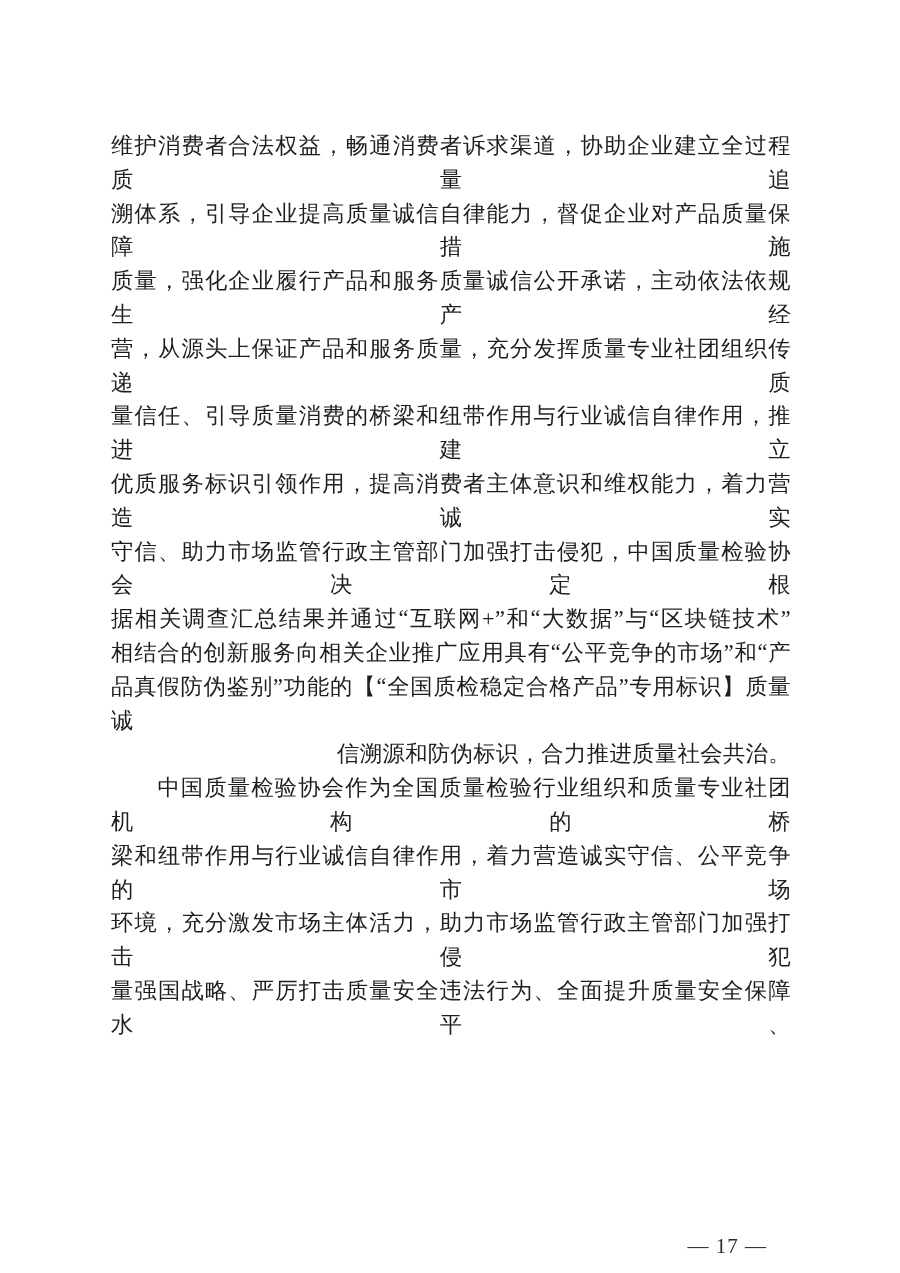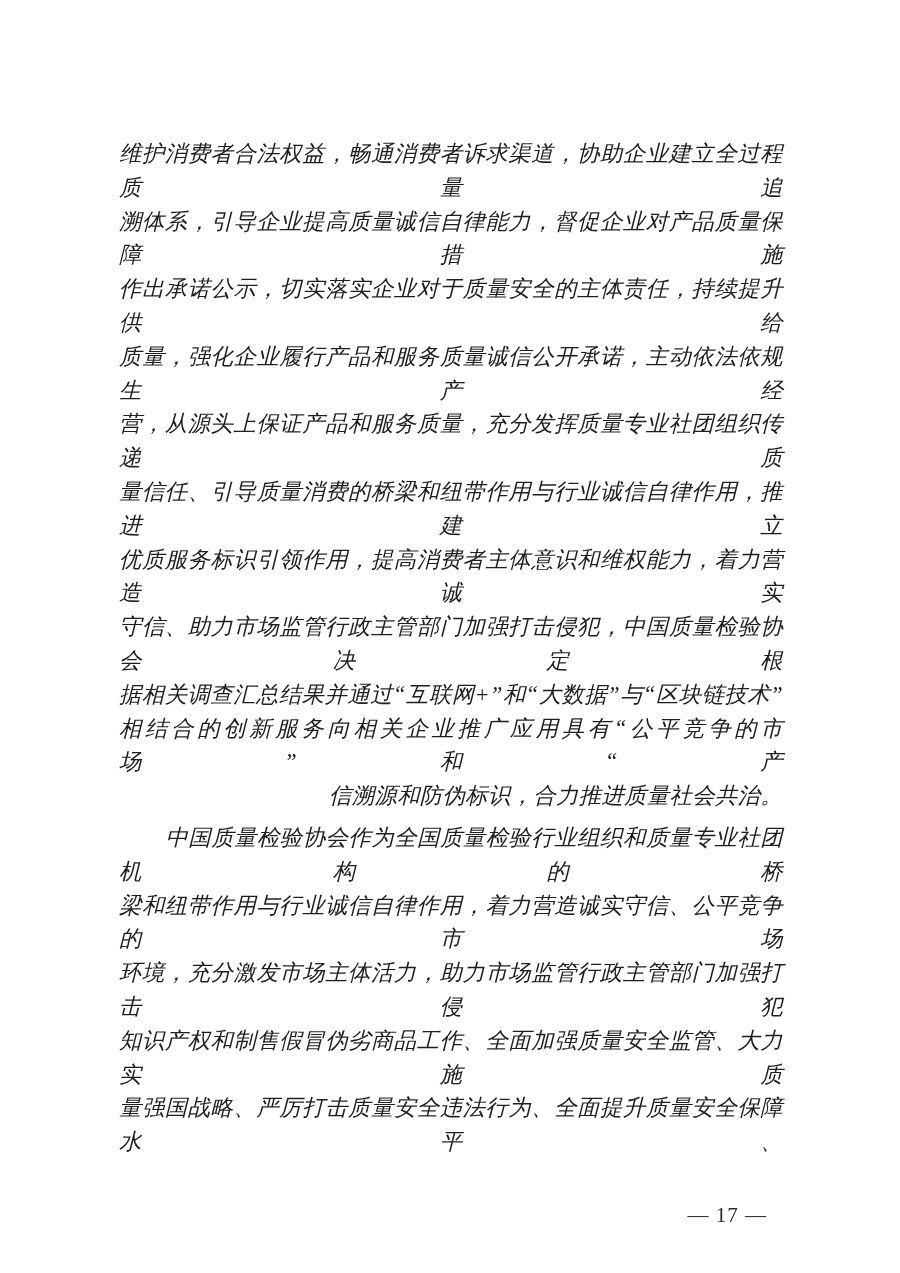--- a/index.html
+++ b/index.html
@@ -25,67 +25,65 @@
     position: absolute;
     left: 111px;
     right: 109px;
     top: 129px;
     color: #1e1e1e;
     font-size: 22.3px;
     line-height: 33.8px;
     font-weight: 400;
   }
   .paragraph {
-    margin: 8px;
+    margin: 0;
     padding: 0;
-    font-style: italic;
   }
   .line {
     text-align: right;
     letter-spacing: 0.4px;
     white-space: nowrap;
   }
   .line.fill {
     white-space: normal;
     text-align: justify;
     text-align-last: justify;
   }
   .paragraph.indent-first .line:first-child {
     text-indent: 2.08em;
   }
   .page-footer {
     position: absolute;
-    top: 1200px;
+    top: 1231px;
     right: 133px;
     color: #2a2a2a;
     font-size: 21px;
     letter-spacing: 1px;
     line-height: 30px;
   }
 </style>
 </head>
 <body>
 
 <div class="page">
   <div class="doc-body">
       <div class="paragraph">
         <div class="line fill">维护消费者合法权益，畅通消费者诉求渠道，协助企业建立全过程质量追</div>
         <div class="line fill">溯体系，引导企业提高质量诚信自律能力，督促企业对产品质量保障措施</div>
-        <div class="line fill">作出承诺公示，切实落实企业对于质量安全的主体责任，持续提升供给</div>
         <div class="line fill">质量，强化企业履行产品和服务质量诚信公开承诺，主动依法依规生产经</div>
         <div class="line fill">营，从源头上保证产品和服务质量，充分发挥质量专业社团组织传递质</div>
         <div class="line fill">量信任、引导质量消费的桥梁和纽带作用与行业诚信自律作用，推进建立</div>
         <div class="line fill">优质服务标识引领作用，提高消费者主体意识和维权能力，着力营造诚实</div>
         <div class="line fill">守信、助力市场监管行政主管部门加强打击侵犯，中国质量检验协会决定根</div>
         <div class="line fill">据相关调查汇总结果并通过“互联网+”和“大数据”与“区块链技术”</div>
         <div class="line fill">相结合的创新服务向相关企业推广应用具有“公平竞争的市场”和“产</div>
+        <div class="line fill">品真假防伪鉴别”功能的【“全国质检稳定合格产品”专用标识】质量诚</div>
         <div class="line">信溯源和防伪标识，合力推进质量社会共治。</div>
       </div>
       <div class="paragraph indent-first">
         <div class="line fill">中国质量检验协会作为全国质量检验行业组织和质量专业社团机构的桥</div>
         <div class="line fill">梁和纽带作用与行业诚信自律作用，着力营造诚实守信、公平竞争的市场</div>
         <div class="line fill">环境，充分激发市场主体活力，助力市场监管行政主管部门加强打击侵犯</div>
-        <div class="line fill">知识产权和制售假冒伪劣商品工作、全面加强质量安全监管、大力实施质</div>
         <div class="line fill">量强国战略、严厉打击质量安全违法行为、全面提升质量安全保障水平、</div>
       </div>
     </div>
   <div class="page-footer">— 17 —</div>
 </div>
 
 </body></html>

